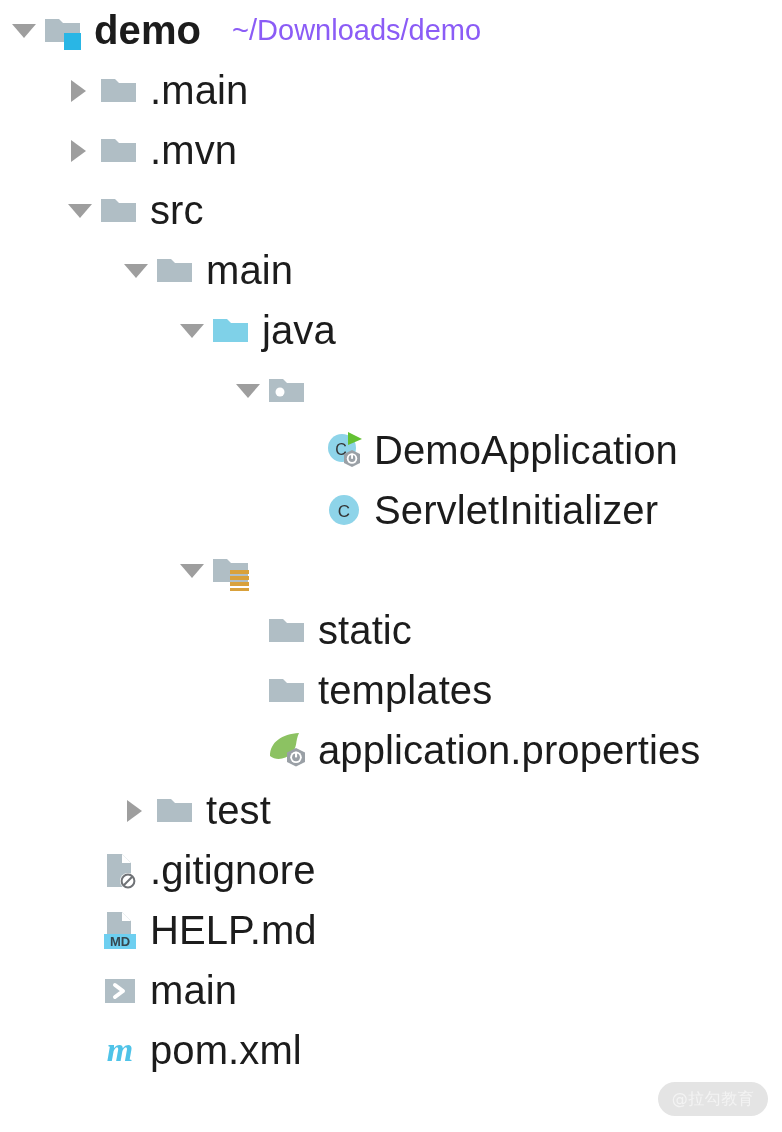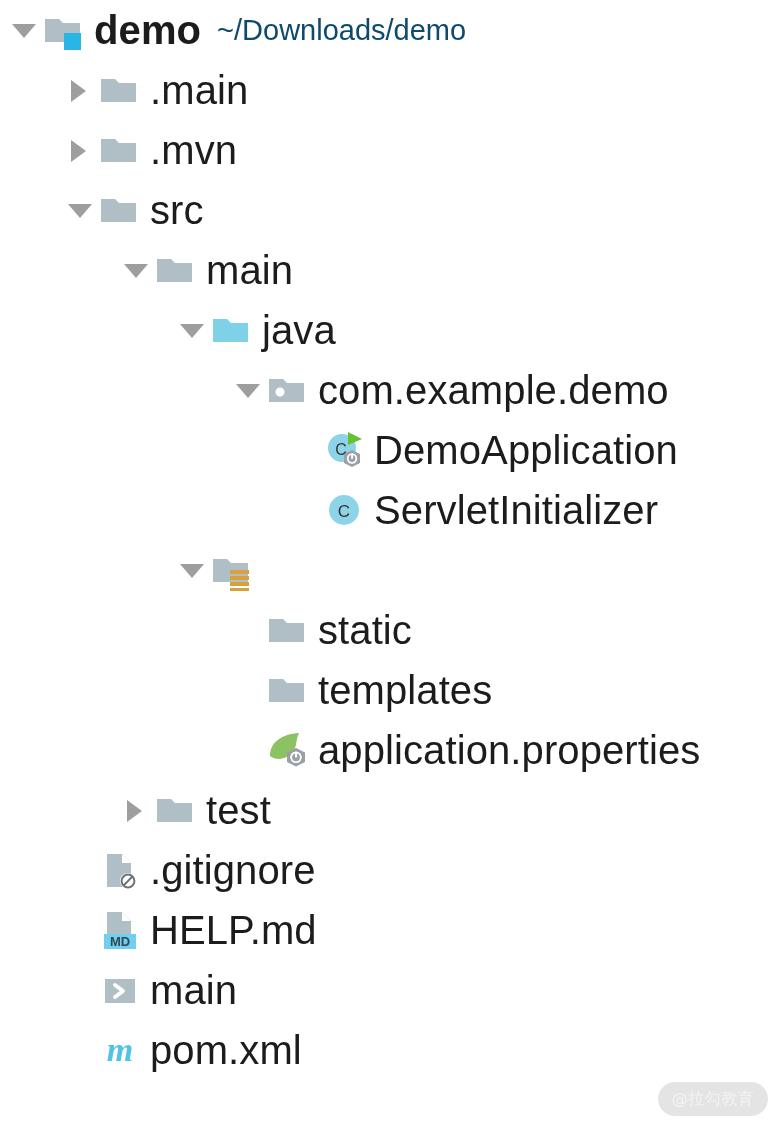--- a/index.html
+++ b/index.html
@@ -73,22 +73,22 @@
   .label {
     font-size: 40px;
     color: #1c1c1c;
     letter-spacing: 0.1px;
     line-height: 1;
   }
   .label.bold { font-weight: bold; }
 
   .sublabel {
     font-size: 29px;
-    color: #0c4a6e;
-    margin-left: 16px;
+    color: #8b5cf6;
+    margin-left: 31px;
     line-height: 1;
   }
 
   
   .ind { flex: 0 0 auto; height: 1px; }
 
   .watermark {
     position: absolute;
     right: 14px;
     bottom: 16px;
@@ -173,21 +173,20 @@
     </div>
     <div class="row">
       <div class="ind" style="width: 230px;"></div>
       <div class="twisty down"></div>
       <div class="icon">
         <svg width="44" height="44" viewBox="0 0 44 44">
           <path d="M3 11 L17 11 L21 15 L38 15 L38 34 L3 34 Z" fill="#b0bec5"></path>
           <circle cx="14" cy="24" r="4.5" fill="#ffffff"></circle>
         </svg>
       </div>
-      <span class="label">com.example.demo</span>
     </div>
     <div class="row">
       <div class="ind" style="width: 286px;"></div>
       <div class="twisty none"></div>
       <div class="icon">
         <svg width="44" height="44" viewBox="0 0 44 44">
           <circle cx="20" cy="20" r="14" fill="#8ed4e9"></circle>
           <text x="19" y="27" font-family="Liberation Sans, sans-serif" font-size="16" fill="#333" text-anchor="middle">C</text>
           <path d="M26 4 L40 11 L26 17 Z" fill="#63c132"></path>
           <path d="M30 22 L38 26 L38 35 L30 39 L22 35 L22 26 Z" fill="#9aa0a6"></path>

